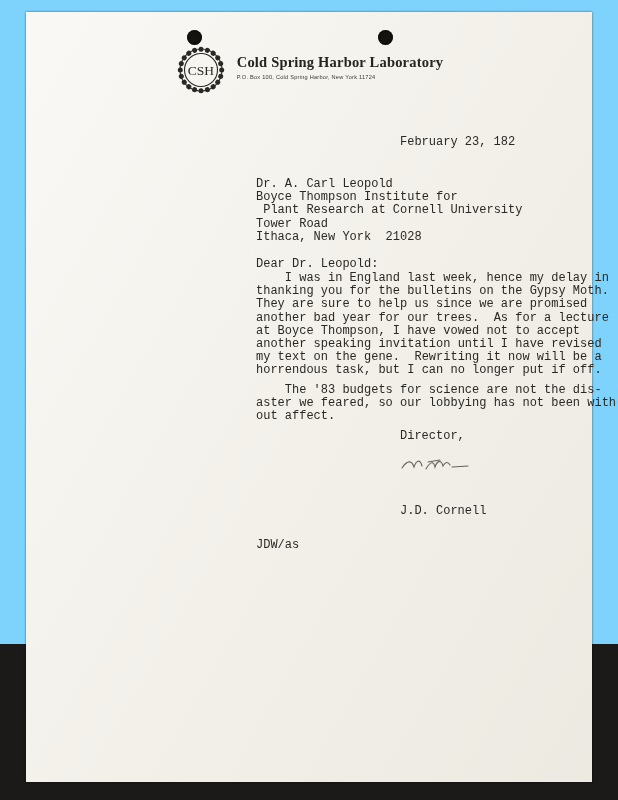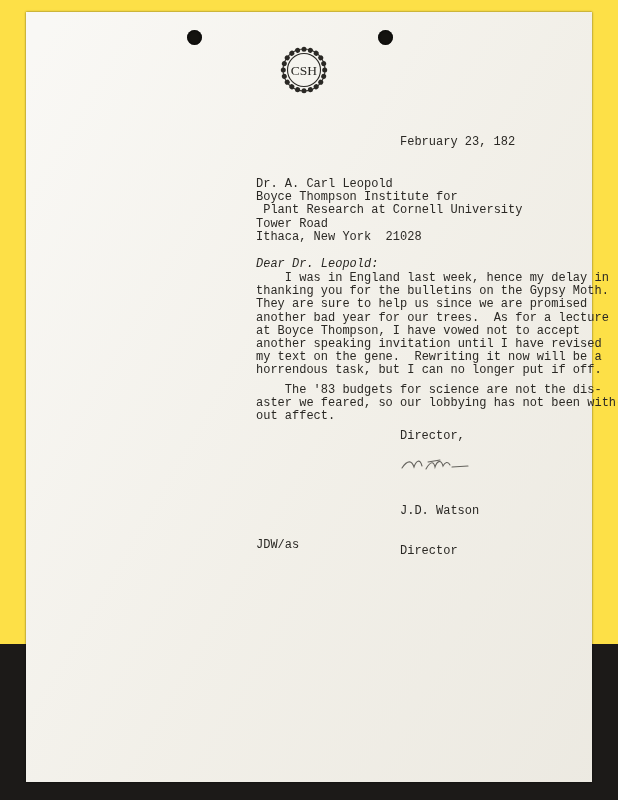--- a/index.html
+++ b/index.html
@@ -10,21 +10,21 @@
   body {
     width: 618px;
     height: 800px;
     overflow: hidden;
     font-family: "Liberation Sans", sans-serif;
   }
   .scan {
     position: relative;
     width: 618px;
     height: 644px;
-    background: #fde047;
+    background: #7dd3fc;
   }
   
   .paper {
     position: absolute;
     left: 26px;
     top: 12px;
     width: 566px;
     height: 770px;
     background: #f4f2ec;
     box-shadow: 0 0 2px rgba(0,0,0,0.6);
@@ -105,21 +105,20 @@
   }
   .addressee {
     position: absolute;
     left: 256px;
     top: 178px;
   }
   .salutation {
     position: absolute;
     left: 256px;
     top: 258px;
-    font-style: italic;
   }
   .para1 {
     position: absolute;
     left: 256px;
     top: 272px;
   }
   .para2 {
     position: absolute;
     left: 256px;
     top: 384px;
@@ -189,20 +188,24 @@
           <use href="#scallops" transform="rotate(252 26 26)"></use>
           <use href="#scallops" transform="rotate(270 26 26)"></use>
           <use href="#scallops" transform="rotate(288 26 26)"></use>
           <use href="#scallops" transform="rotate(306 26 26)"></use>
           <use href="#scallops" transform="rotate(324 26 26)"></use>
           <use href="#scallops" transform="rotate(342 26 26)"></use>
         </g>
         <text x="26" y="30.5" text-anchor="middle" font-family="Liberation Serif, serif" font-size="13.5" fill="#2a2824">CSH</text>
       </svg>
     </div>
+    <div class="lh-text">
+      <div class="lh-title">Cold Spring Harbor Laboratory</div>
+      <div class="lh-sub">P.O. Box 100, Cold Spring Harbor, New York 11724</div>
+    </div>
   </div>
 
   <div class="typed date">February 23, 182</div>
 
   <div class="typed addressee">Dr. A. Carl Leopold
 Boyce Thompson Institute for
  Plant Research at Cornell University
 Tower Road
 Ithaca, New York  21028</div>
 
@@ -228,19 +231,18 @@
       <g fill="none" stroke="#2f2d29" stroke-width="1.1" stroke-linecap="round">
         <path d="M4 13 C 10 4, 14 6, 16 12 C 18 6, 22 3, 24 11"></path>
         <path d="M28 14 C 33 5, 36 7, 37 12 C 39 6, 43 4, 45 11 C 47 7, 50 6, 52 10"></path>
         <path d="M30 7 L 42 5"></path>
         <path d="M54 12 L 70 11"></path>
       </g>
     </svg>
   </div>
 
   <div class="typed signer">
-    <div>J.D. Watson</div>
-    <div>Director</div>
+    <div>J.D. Cornell</div>
   </div>
 
   <div class="typed initials">JDW/as</div>
 
 </div>
 
 </body></html>

